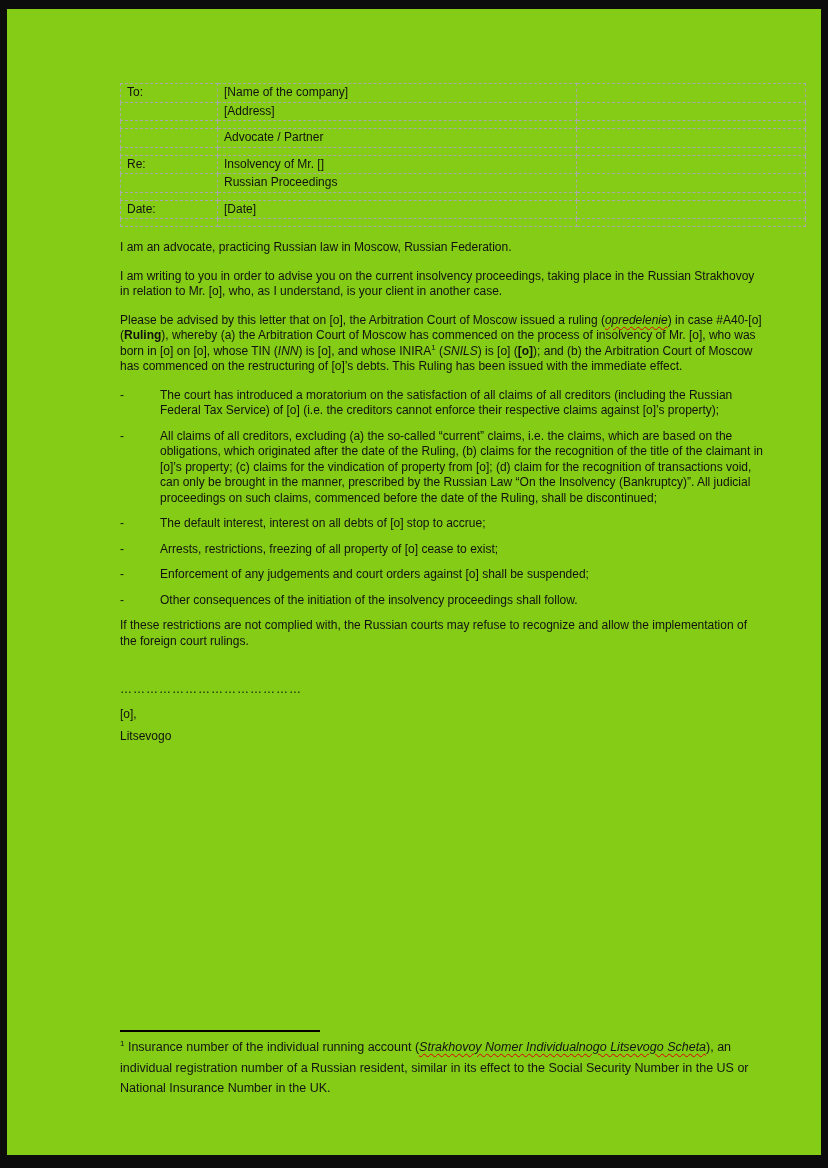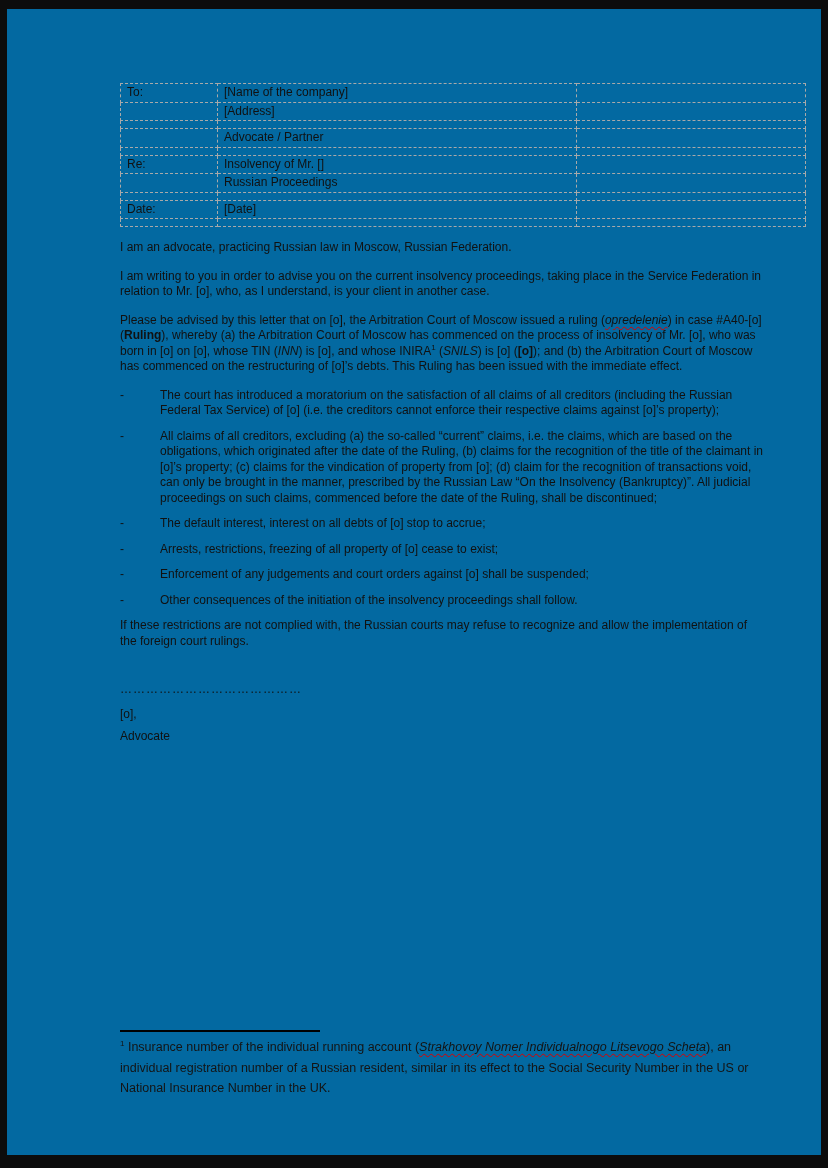--- a/index.html
+++ b/index.html
@@ -7,21 +7,21 @@
     width: 828px; height: 1168px;
     background: #0c0c0c;
     position: relative;
     font-family: "Liberation Sans", sans-serif;
     color: #111;
   }
   .page {
     position: absolute;
     left: 7px; top: 9px;
     width: 814px; height: 1146px;
-    background: #0369a1;
+    background: #84cc16;
     overflow: hidden;
   }
   .content {
     position: absolute;
     left: 113px; top: 74px;
     width: 646px;
     font-size: 12px;
     line-height: 15.5px;
   }
   
@@ -148,21 +148,21 @@
             <td class="c2"></td>
             <td class="c3"></td>
       </tr>
     </tbody>
       </table>
 
     <div class="letter">
 
       <p class="para">I am an advocate, practicing Russian law in Moscow, Russian Federation.</p>
 
-      <p class="para">I am writing to you in order to advise you on the current insolvency proceedings, taking place in the Service Federation in relation to Mr. [o], who, as I understand, is your client in another case.</p>
+      <p class="para">I am writing to you in order to advise you on the current insolvency proceedings, taking place in the Russian Strakhovoy in relation to Mr. [o], who, as I understand, is your client in another case.</p>
 
       <p class="para"><span>Please be advised by this letter that on [o], the Arbitration Court of Moscow issued a ruling (</span><span class="it sq">opredelenie</span><span>) in case #A40-[o] (</span><span class="b">Ruling</span><span>), whereby (a) the Arbitration Court of Moscow has commenced on the process of insolvency of Mr. [o], who was born in [o] on [o], whose TIN (</span><span class="it">INN</span><span>) is [o], and whose INIRA</span><sup>1</sup><span> (</span><span class="it">SNILS</span><span>) is [o] (</span><span class="b">[o]</span><span>); and (b) the Arbitration Court of Moscow has commenced on the restructuring of [o]’s debts. This Ruling has been issued with the immediate effect.</span></p>
 
 
       <div class="bullets">
         <div class="bullet">
           <span class="mark">-</span>
           <span class="btxt">The court has introduced a moratorium on the satisfaction of all claims of all creditors (including the Russian Federal Tax Service) of [o] (i.e. the creditors cannot enforce their respective claims against [o]’s property);</span>
         </div>
         <div class="bullet">
@@ -184,21 +184,21 @@
         <div class="bullet">
           <span class="mark">-</span>
           <span class="btxt">Other consequences of the initiation of the insolvency proceedings shall follow.</span>
         </div>
       </div>
 
       <p class="para">If these restrictions are not complied with, the Russian courts may refuse to recognize and allow the implementation of the foreign court rulings.</p>
 
       <p class="sig-dots">……………………………………</p>
       <p class="sig-name">[o],</p>
-      <p class="sig-title">Advocate</p>
+      <p class="sig-title">Litsevogo</p>
     </div>
   </div>
 
   <div class="footnote-block">
     <div class="fn-sep"></div>
     <div><sup>1</sup><span> Insurance number of the individual running account (</span><span class="it sq">Strakhovoy Nomer Individualnogo Litsevogo Scheta</span><span>), an individual registration number of a Russian resident, similar in its effect to the Social Security Number in the US or National Insurance Number in the UK.</span></div>
   </div>
 </div>
 
 </body></html>

